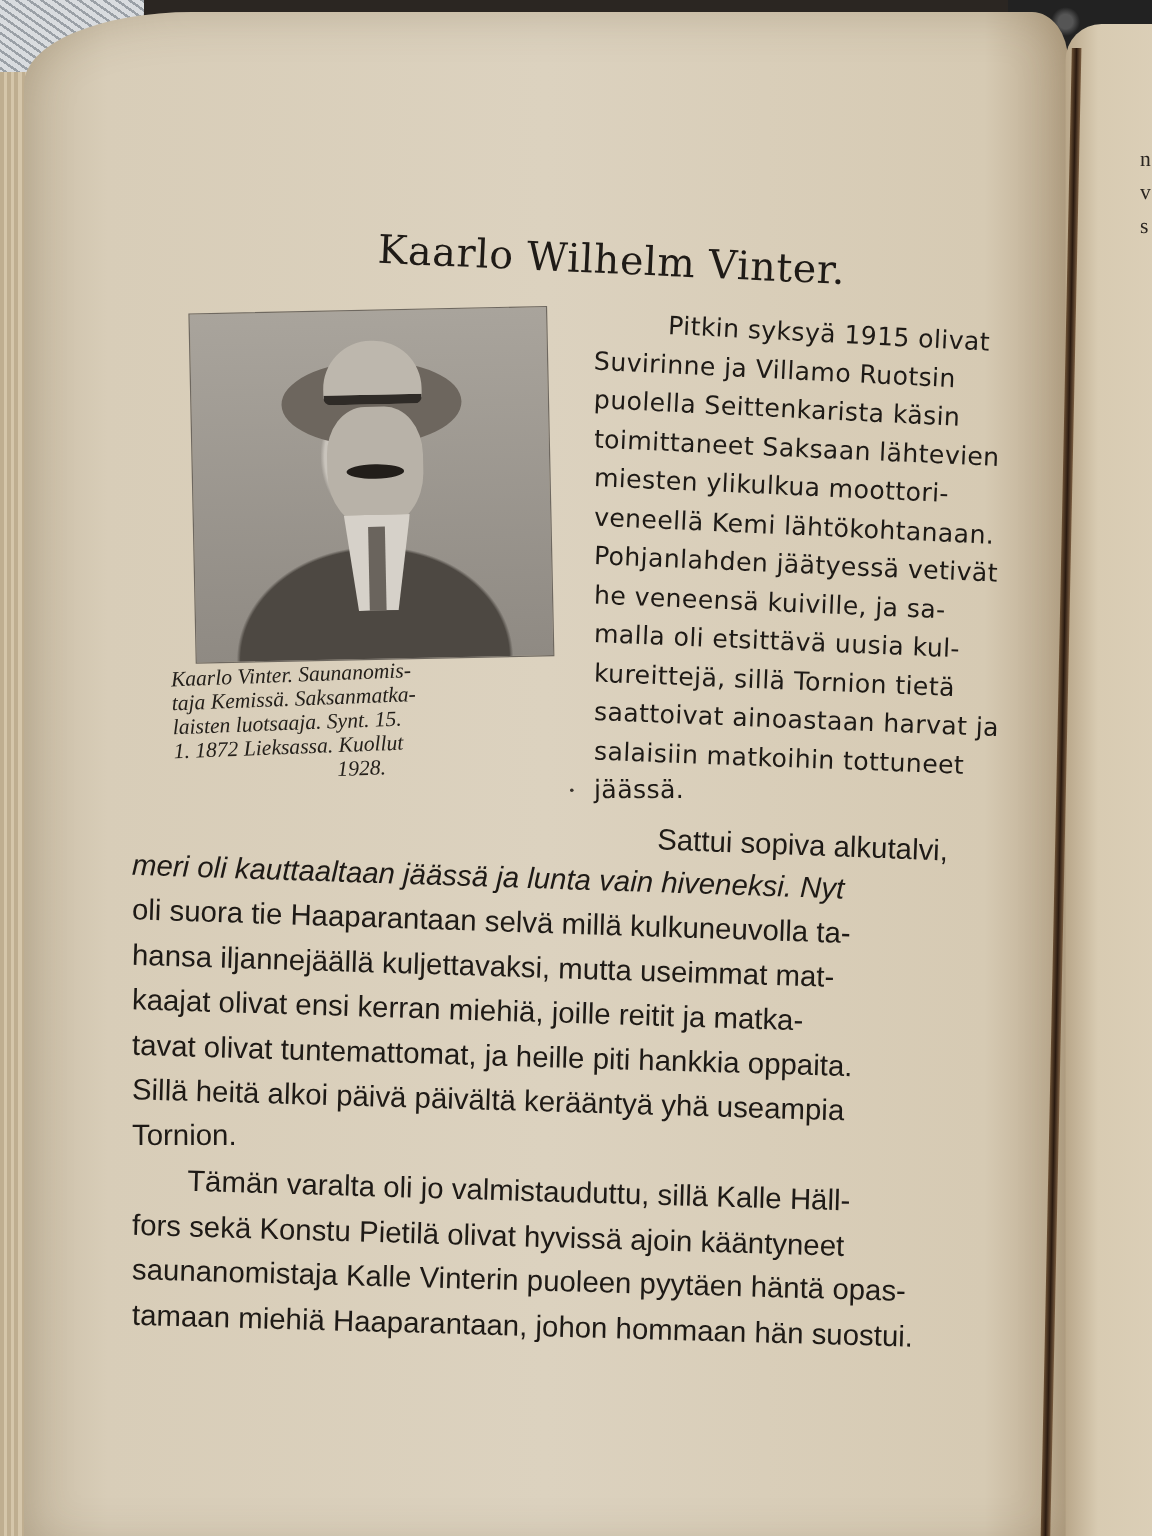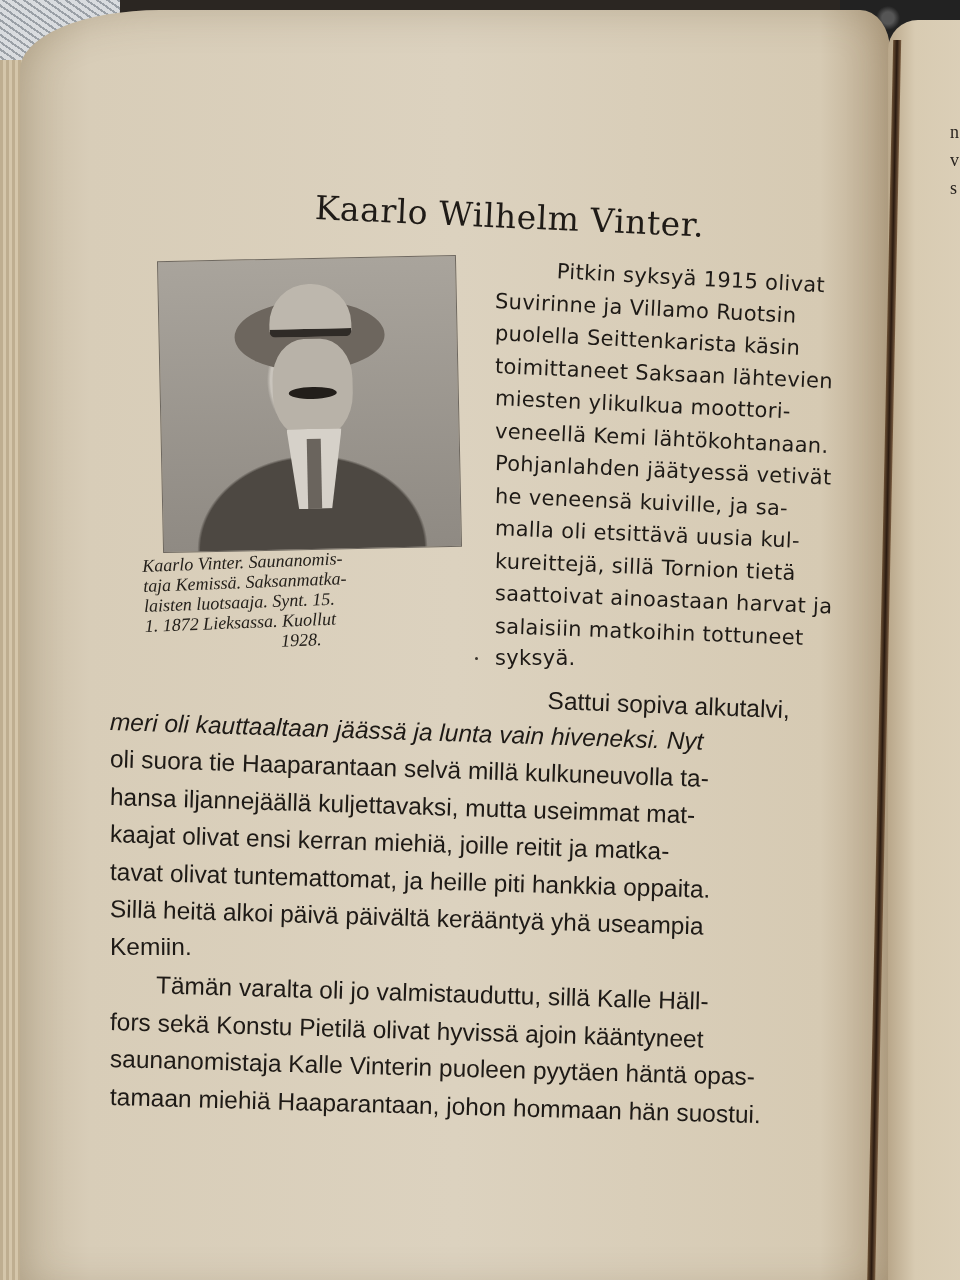--- a/index.html
+++ b/index.html
@@ -161,32 +161,32 @@
     <span style="transform:rotate(2.8deg)">puolella Seittenkarista käsin</span>
     <span style="transform:rotate(2.6deg)">toimittaneet Saksaan lähtevien</span>
     <span style="transform:rotate(2.6deg)">miesten ylikulkua moottori-</span>
     <span style="transform:rotate(2.6deg)">veneellä Kemi lähtökohtanaan.</span>
     <span style="transform:rotate(2.5deg)">Pohjanlahden jäätyessä vetivät</span>
     <span style="transform:rotate(2.4deg)">he veneensä kuiville, ja sa-</span>
     <span style="transform:rotate(2.4deg)">malla oli etsittävä uusia kul-</span>
     <span style="transform:rotate(2.3deg)">kureittejä, sillä Tornion tietä</span>
     <span style="transform:rotate(2.3deg)">saattoivat ainoastaan harvat ja</span>
     <span style="transform:rotate(2.2deg)">salaisiin matkoihin tottuneet</span>
-    <span>syksyä.</span>
+    <span>jäässä.</span>
   </div>
 
   <div class="stray-dot"></div>
 
   <div class="body-lines">
     <span class="indent-far" style="transform:rotate(2.2deg)">Sattui sopiva alkutalvi,</span>
     <span style="transform:rotate(1.9deg);font-style:italic">meri oli kauttaaltaan jäässä ja lunta vain hiveneksi. Nyt</span>
     <span style="transform:rotate(1.9deg)">oli suora tie Haaparantaan selvä millä kulkuneuvolla ta-</span>
     <span style="transform:rotate(1.8deg)">hansa iljannejäällä kuljettavaksi, mutta useimmat mat-</span>
     <span style="transform:rotate(1.8deg)">kaajat olivat ensi kerran miehiä, joille reitit ja matka-</span>
     <span style="transform:rotate(1.7deg)">tavat olivat tuntemattomat, ja heille piti hankkia oppaita.</span>
     <span style="transform:rotate(1.7deg)">Sillä heitä alkoi päivä päivältä kerääntyä yhä useampia</span>
-    <span>Kemiin.</span>
+    <span>Tornion.</span>
     <span class="indent" style="transform:rotate(1.7deg)">Tämän varalta oli jo valmistauduttu, sillä Kalle Häll-</span>
     <span style="transform:rotate(1.7deg)">fors sekä Konstu Pietilä olivat hyvissä ajoin kääntyneet</span>
     <span style="transform:rotate(1.6deg)">saunanomistaja Kalle Vinterin puoleen pyytäen häntä opas-</span>
     <span style="transform:rotate(1.6deg)">tamaan miehiä Haaparantaan, johon hommaan hän suostui.</span>
   </div>
 </div>
 
 </body></html>

